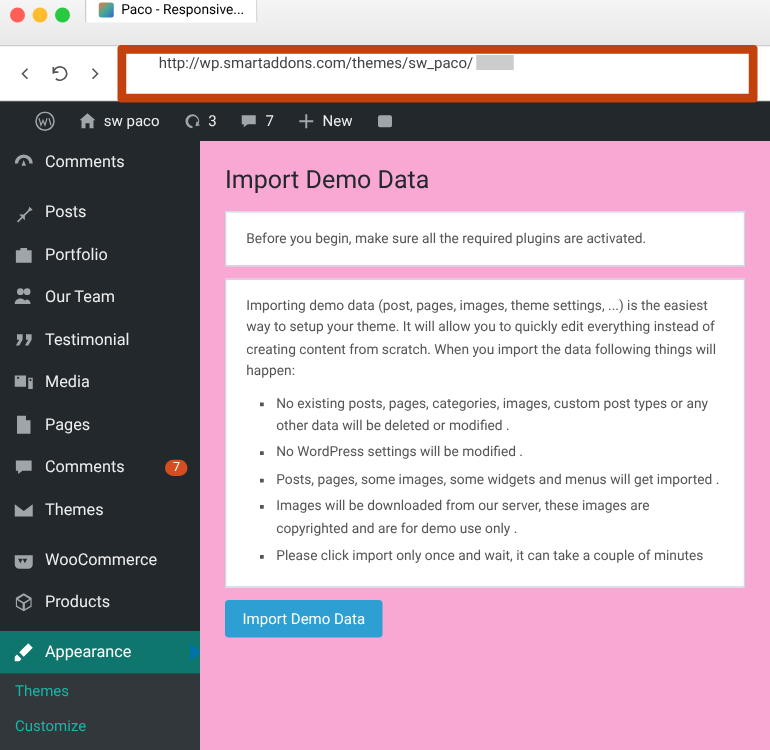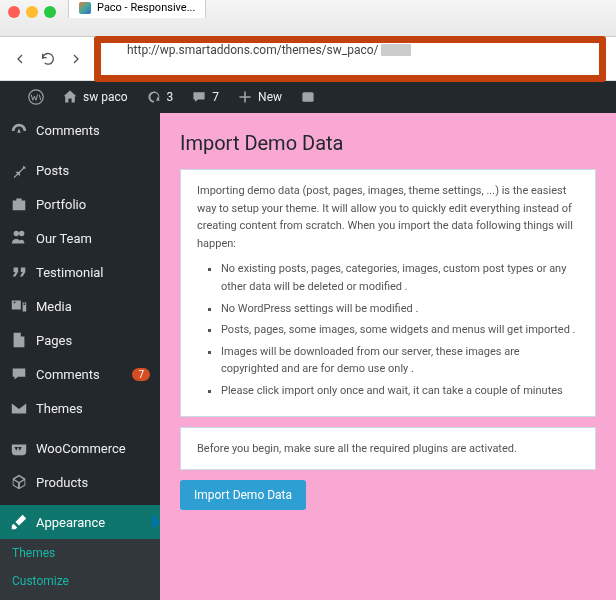--- a/index.html
+++ b/index.html
@@ -191,29 +191,29 @@
         <div class="sb-sub-item">Themes</div>
         <div class="sb-sub-item">Customize</div>
         <div class="sb-sub-item">Widgets</div>
       </div>
     </div>
 
   <div class="main">
     <h1 class="page-title">Import Demo Data</h1>
 
     <div class="notice">
+      <span>Before you begin, make sure all the required plugins are activated.</span>
+    </div>
+
+    <div class="notice">
       <p>Importing demo data (post, pages, images, theme settings, ...) is the easiest way to setup your theme. It will allow you to quickly edit everything instead of creating content from scratch. When you import the data following things will happen:</p>
       <ul id="bullets">
           <li>No existing posts, pages, categories, images, custom post types or any other data will be deleted or modified .</li>
           <li>No WordPress settings will be modified .</li>
           <li>Posts, pages, some images, some widgets and menus will get imported .</li>
           <li>Images will be downloaded from our server, these images are copyrighted and are for demo use only .</li>
           <li>Please click import only once and wait, it can take a couple of minutes</li>
         </ul>
     </div>
 
-    <div class="notice">
-      <span>Before you begin, make sure all the required plugins are activated.</span>
-    </div>
-
     <button class="btn-import">Import Demo Data</button>
   </div>
 </div>
 
 </body></html>

